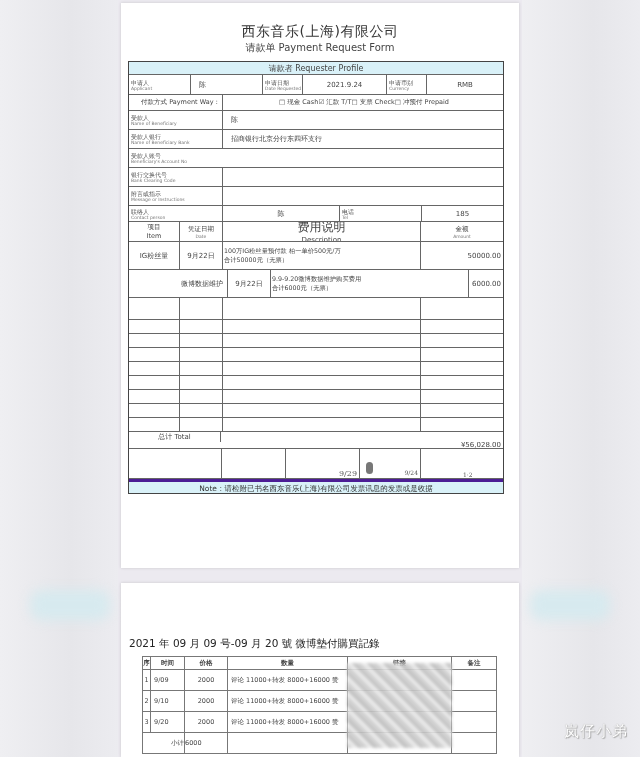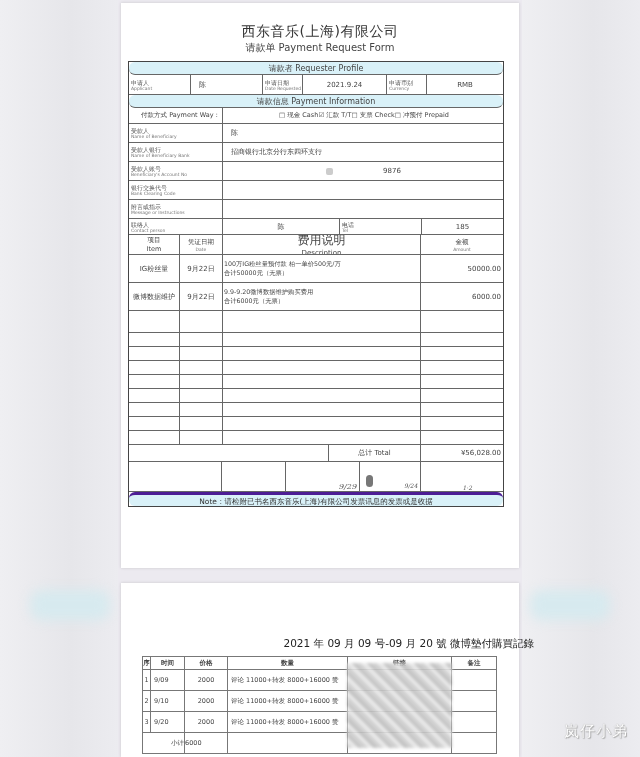--- a/index.html
+++ b/index.html
@@ -31,29 +31,29 @@
   .title-cn { position: absolute; left: 0; width: 100%; top: 20px; text-align: center; font-size: 14px; color: #333; letter-spacing: 0.5px; }
   .title-en { position: absolute; left: 0; width: 100%; top: 38px; text-align: center; font-size: 10px; color: #444; }
 
   .form { position: absolute; left: 7px; top: 58px; width: 376px; border: 1.5px solid #444; font-size: 6.5px; color: #555; }
   .row { display: flex; border-bottom: 1px solid #666; }
   .row:last-child { border-bottom: none; }
   .cell { border-right: 1px solid #666; display: flex; flex-direction: column; justify-content: center; padding: 0 2px; overflow: hidden; white-space: nowrap; }
   .cell:last-child { border-right: none; }
   .cell.center { align-items: center; text-align: center; }
   .cell.right { align-items: flex-end; text-align: right; }
-  .hdr { background: #d9f1f8; justify-content: center; text-align: center; font-size: 8px; color: #444; height: 13px; line-height: 13px; border-bottom: 1px solid #666; border-radius: 6px; }
+  .hdr { background: #d9f1f8; justify-content: center; text-align: center; font-size: 8px; color: #444; height: 13px; line-height: 13px; border-bottom: 1px solid #666; }
   .lbl-cn { font-size: 6px; color: #555; line-height: 7px; }
   .lbl-en { font-size: 4.5px; color: #777; line-height: 5px; }
   .val { font-size: 7px; color: #444; }
   .pw-opt { font-size: 6.5px; color: #444; display: inline-block; }
   .blur-patch { display: inline-block; background: #bbb; border-radius: 2px; filter: blur(0.6px); }
-  .sig { font-family: "DejaVu Serif", serif; font-style: italic; color: #555; font-size: 8px; margin-left: 26px; }
-
-  .p2-title { position: absolute; left: 15px; width: 100%; top: 54px; text-align: right; font-size: 10.5px; color: #222; }
+  .sig { font-family: "DejaVu Serif", serif; color: #555; font-size: 8px; margin-left: 26px; }
+
+  .p2-title { position: absolute; left: 8px; width: 100%; top: 54px; text-align: left; font-size: 10.5px; color: #222; }
   .p2-table { position: absolute; left: 21px; top: 73px; width: 355px; border-collapse: collapse; font-size: 6.5px; color: #444; }
   .p2-table td, .p2-table th { border: 1px solid #777; height: 21px; font-weight: normal; }
   .p2-table th { height: 13px; font-weight: bold; font-size: 6.5px; }
   .mosaic { position: absolute; left: 226px; top: 80px; width: 105px; height: 85px; background: repeating-linear-gradient(45deg, #ccc 0 4px, #e8e8e8 4px 8px, #bdbdbd 8px 11px); filter: blur(1.5px); opacity: 0.9; }
 
   .watermark { position: absolute; right: 12px; bottom: 16px; font-size: 15px; color: #fff; text-shadow: 0 0 1px #999, 1px 1px 1px #aaa; letter-spacing: 1px; }
 </style>
 </head>
 <body>
 
@@ -84,21 +84,20 @@
         <span class="val">2021.9.24</span>
       </div>
       <div class="cell" style="width:40px;">
         <span class="lbl-cn">申请币别</span>
         <span class="lbl-en">Currency</span>
       </div>
       <div class="cell center" style="flex:1;">
         <span class="val">RMB</span>
       </div>
     </div>
-    <div class="row hdr">请款信息 Payment Information</div>
 
     <div class="row" style="height:16px;text-align:right;">
       <div class="cell" style="width:94px;">
         <span class="val" style="font-size:6.5px;">付款方式 Payment Way：</span>
       </div>
       <div class="cell" style="flex:1;flex-direction:row;align-items:center;padding-left:4px;">
         <span class="pw-opt"><span>□</span> <span>现金 Cash</span></span>
         <span class="pw-opt"><span>☑</span> <span>汇款 T/T</span></span>
         <span class="pw-opt"><span>□</span> <span>支票 Check</span></span>
         <span class="pw-opt" style="margin-right:0"><span>□</span> <span>冲预付 Prepaid</span></span>
@@ -121,24 +120,20 @@
       </div>
       <div class="cell" style="flex:1;padding-left:8px;">
         <span class="val">招商银行北京分行东四环支行</span>
       </div>
     </div>
     <div class="row" style="height:19px;">
       <div class="cell" style="width:94px;">
         <span class="lbl-cn">受款人账号</span>
         <span class="lbl-en">Beneficiary's Account No</span>
       </div>
-      <div class="cell" style="flex:1;flex-direction:row;align-items:center;padding-left:3px;">
-        <span class="blur-patch" style="width:7px;height:7px;background:#ccc;margin-right:50px;"></span>
-        <span class="val">9876</span>
-      </div>
     </div>
     <div class="row" style="height:19px;">
       <div class="cell" style="width:94px;">
         <span class="lbl-cn">银行交换代号</span>
         <span class="lbl-en">Bank Clearing Code</span>
       </div>
       <div class="cell" style="flex:1;">
         <span class="val"></span>
       </div>
     </div>
@@ -196,21 +191,21 @@
         </div>
       <div class="cell" style="width:198px;padding-left:1px;">
         <span class="val" style="font-size:6.3px;">100万IG粉丝量预付款 柏一单价500元/万</span>
         <span class="val" style="font-size:6.3px;">合计50000元（无票）</span>
       </div>
       <div class="cell right" style="flex:1;">
           <span class="val">50000.00</span>
         </div>
     </div>
     <div class="row" style="height:28px;">
-      <div class="cell center" style="width:51px;">
+      <div class="cell center" style="width:51px;margin-left:48px;">
           <span class="val">微博数据维护</span>
         </div>
       <div class="cell center" style="width:43px;">
           <span class="val">9月22日</span>
         </div>
       <div class="cell" style="width:198px;padding-left:1px;">
         <span class="val" style="font-size:6.3px;">9.9-9.20微博数据维护购买费用</span>
         <span class="val" style="font-size:6.3px;">合计6000元（无票）</span>
       </div>
       <div class="cell right" style="flex:1;">
@@ -266,21 +261,21 @@
         <div class="cell" style="width:198px;"></div>
         <div class="cell" style="flex:1;"></div>
       </div>
     <div class="row" style="height:14px;">
         <div class="cell" style="width:51px;"></div>
         <div class="cell" style="width:43px;"></div>
         <div class="cell" style="width:198px;"></div>
         <div class="cell" style="flex:1;"></div>
       </div>
 
-    <div class="row" style="height:17px;">
+    <div class="row" style="height:17px;flex-direction:column;">
       <div class="cell" style="width:200px;"></div>
       <div class="cell center" style="width:92px;">
           <span class="val">总计 Total</span>
         </div>
       <div class="cell right" style="flex:1;">
           <span class="val">¥56,028.00</span>
         </div>
     </div>
 
     <div class="row" style="height:30px;">

